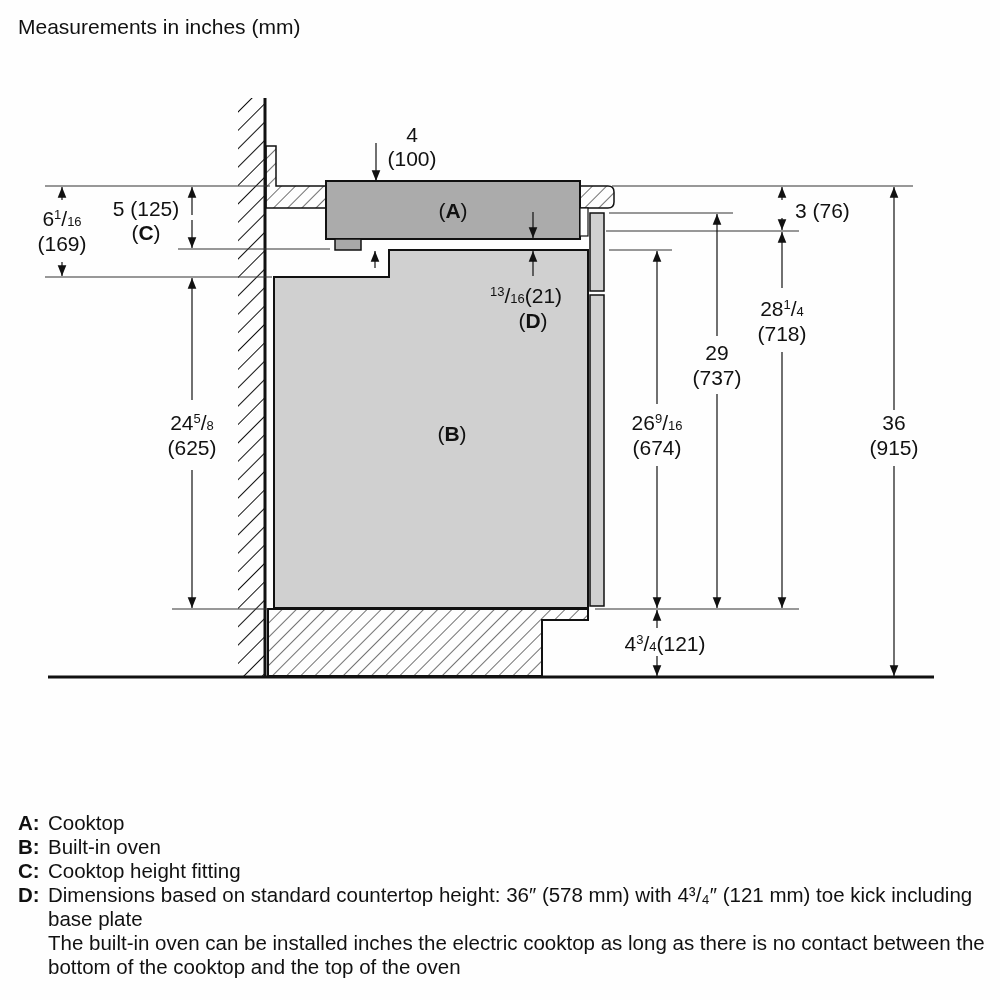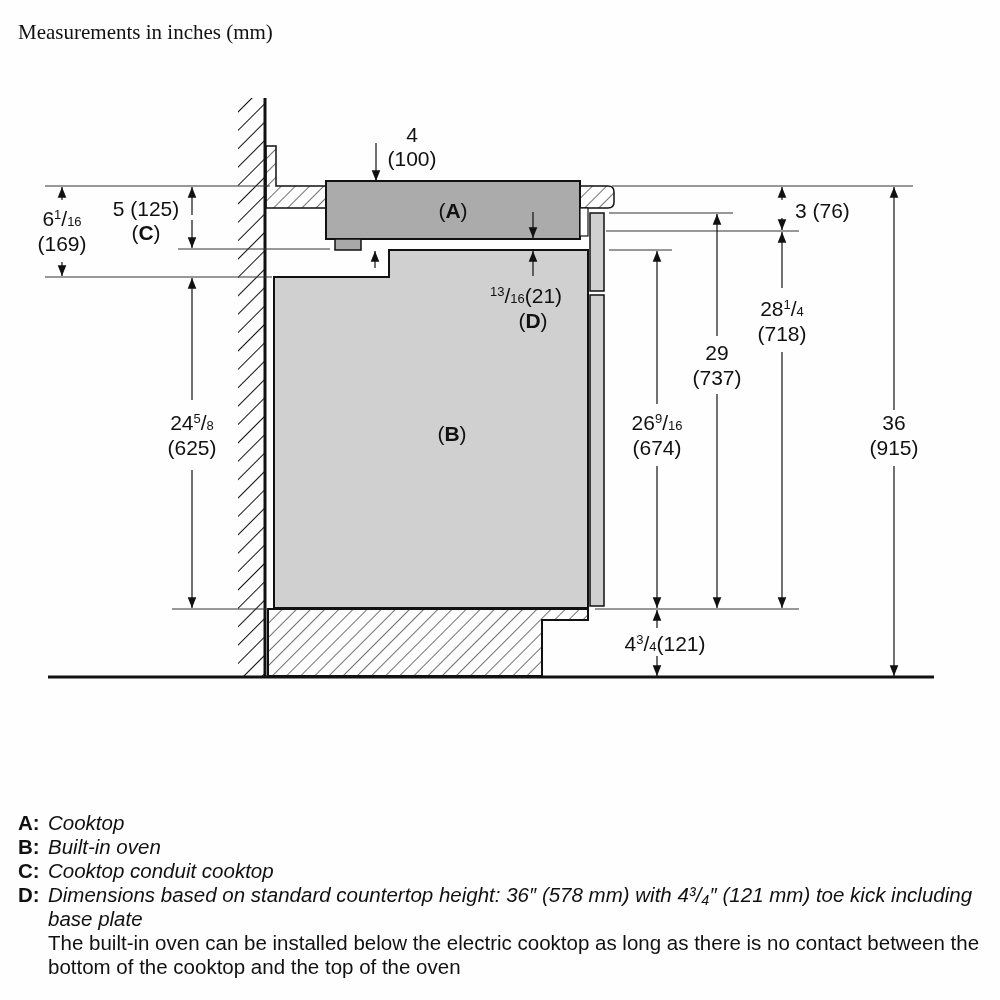--- a/index.html
+++ b/index.html
@@ -1,28 +1,28 @@
 <!DOCTYPE html>
 <html><head>
 <meta charset="utf-8">
 <style>
   html, body { margin: 0; padding: 0; background: #fefefe; }
   body { width: 1000px; height: 1000px; position: relative; overflow: hidden;
          font-family: "Liberation Sans", sans-serif; color: #111; }
-  .title-block { position: absolute; left: 18px; top: 20px; font-family: Liberation Serif, serif; }
+  .title-block { position: absolute; left: 18px; top: 14px; }
   .subtitle { font-size: 21px; line-height: 25px; font-weight: normal; }
   .title { font-size: 21px; line-height: 25px; font-weight: bold; }
   svg.diagram { position: absolute; left: 0; top: 0; }
   svg text { font-family: "Liberation Sans", sans-serif; fill: #111; }
   .lbl { font-size: 21px; }
   .frac { font-size: 13px; }
   .legend { position: absolute; left: 18px; top: 811px; font-size: 20.5px; line-height: 24px; }
   .legend-row { display: flex; }
   .legend-key { font-weight: bold; width: 30px; flex: none; }
-  .legend-text { flex: 1; font-style: italic; }
+  .legend-text { flex: 1; }
   .legend-cont { padding-left: 30px; }
 </style>
 </head>
 <body>
 
 <div class="title-block">
   <div class="subtitle">Measurements in inches (mm)</div>
 </div>
 
 <svg class="diagram" width="1000" height="1000" viewBox="0 0 1000 1000">
@@ -153,20 +153,20 @@
   <div class="legend-row">
     <span class="legend-key">A:</span>
     <span class="legend-text">Cooktop</span>
   </div>
   <div class="legend-row">
     <span class="legend-key">B:</span>
     <span class="legend-text">Built-in oven</span>
   </div>
   <div class="legend-row">
     <span class="legend-key">C:</span>
-    <span class="legend-text">Cooktop conduit cooktop</span>
+    <span class="legend-text">Cooktop height fitting</span>
   </div>
   <div class="legend-row">
     <span class="legend-key">D:</span>
     <span class="legend-text">Dimensions based on standard countertop height: 36″ (578 mm) with 4³/₄″ (121 mm) toe kick including base plate</span>
   </div>
-  <div class="legend-cont">The built-in oven can be installed below the electric cooktop as long as there is no contact between the bottom of the cooktop and the top of the oven</div>
+  <div class="legend-cont">The built-in oven can be installed inches the electric cooktop as long as there is no contact between the bottom of the cooktop and the top of the oven</div>
 </div>
 
 </body></html>

